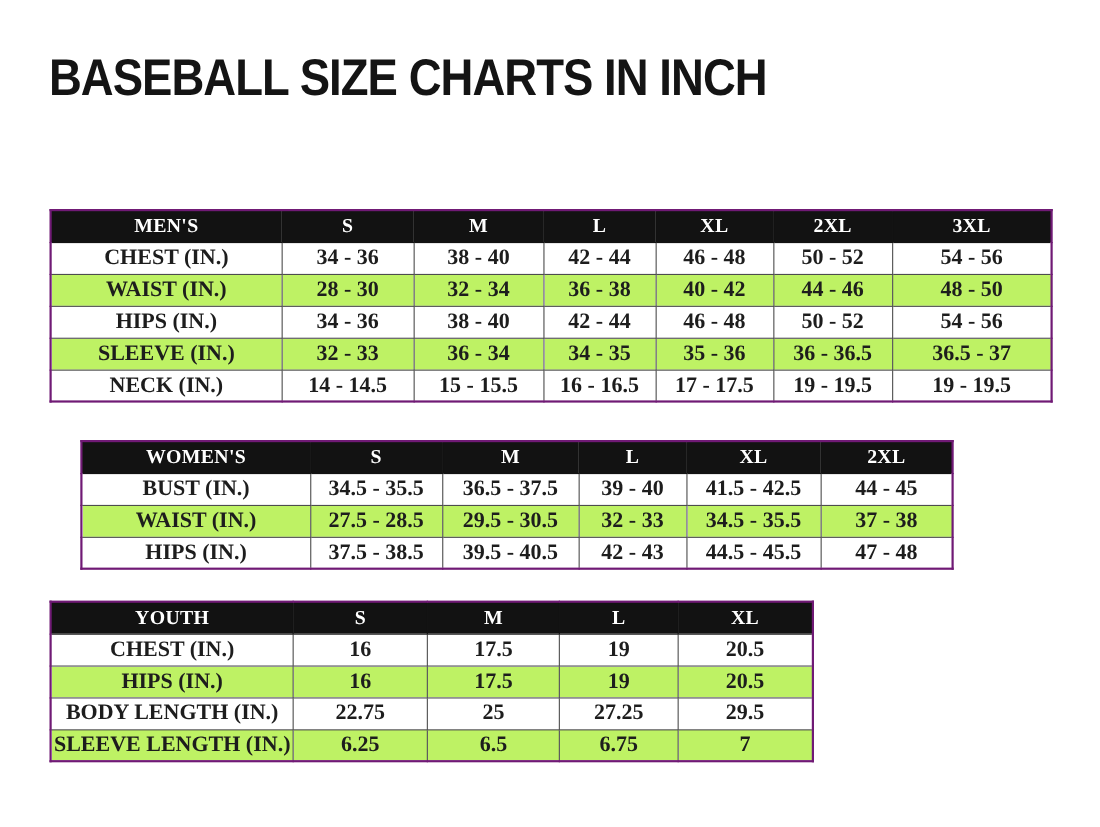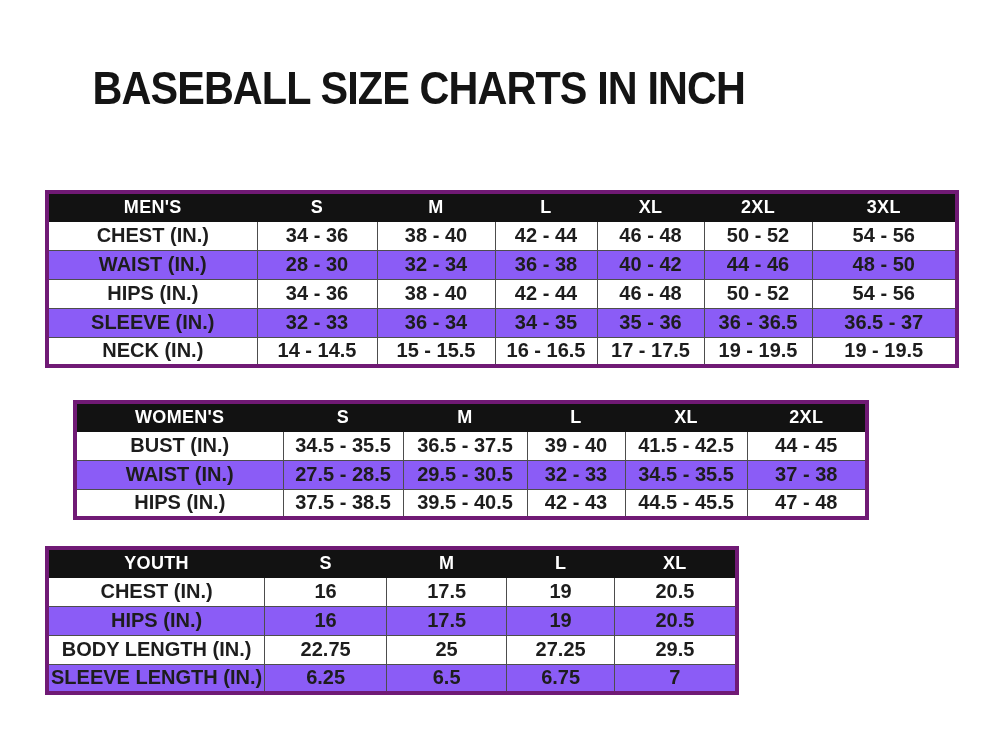--- a/index.html
+++ b/index.html
@@ -7,42 +7,42 @@
   .page {
     position: relative;
     width: 1000px;
     height: 752px;
     background: #ffffff;
     overflow: hidden;
     font-family: "Liberation Sans", sans-serif;
   }
   .title {
     position: absolute;
-    top: 62px;
+    top: 44px;
     left: 0;
     width: 837px;
     margin: 0;
-    text-align: center;
     line-height: 1.1;
   }
   .title-inner {
     display: inline-block;
     font-size: 47px;
     font-weight: 700;
     color: #141414;
     letter-spacing: -1px;
     white-space: nowrap;
     transform: scaleX(0.88);
     transform-origin: center;
   }
   .size-table { position: absolute; }
   .size-table table {
     border-collapse: collapse;
     table-layout: fixed;
-    border: 4px solid #701a75;
+    border: 2px solid #701a75;
+    font-family: Liberation Serif, serif;
   }
   .size-table th {
     background: #121212;
     color: #ffffff;
     font-size: 18px;
     font-weight: 700;
     height: 29px;
     padding: 0 2px;
     border: 1px solid #121212;
     letter-spacing: 0.3px;
@@ -55,21 +55,21 @@
     font-weight: 700;
     text-align: center;
     vertical-align: middle;
     height: 29px;
     padding: 0 2px;
     border: 1.5px solid #4d4d4d;
     border-top: 1px solid #8f8f8f;
     white-space: nowrap;
     overflow: hidden;
   }
-  .size-table tr.alt td { background: #8b5cf6; }
+  .size-table tr.alt td { background: #bef264; }
   .mens   { left: 45px; top: 190px; }
   .womens { left: 45px; top: 400px; padding-left: 28px; }
   .youth  { left: 45px; top: 546px; }
 </style>
 </head>
 <body>
 
 <div class="page">
   <h1 class="title">
     <span class="title-inner">BASEBALL SIZE CHARTS IN INCH</span>

